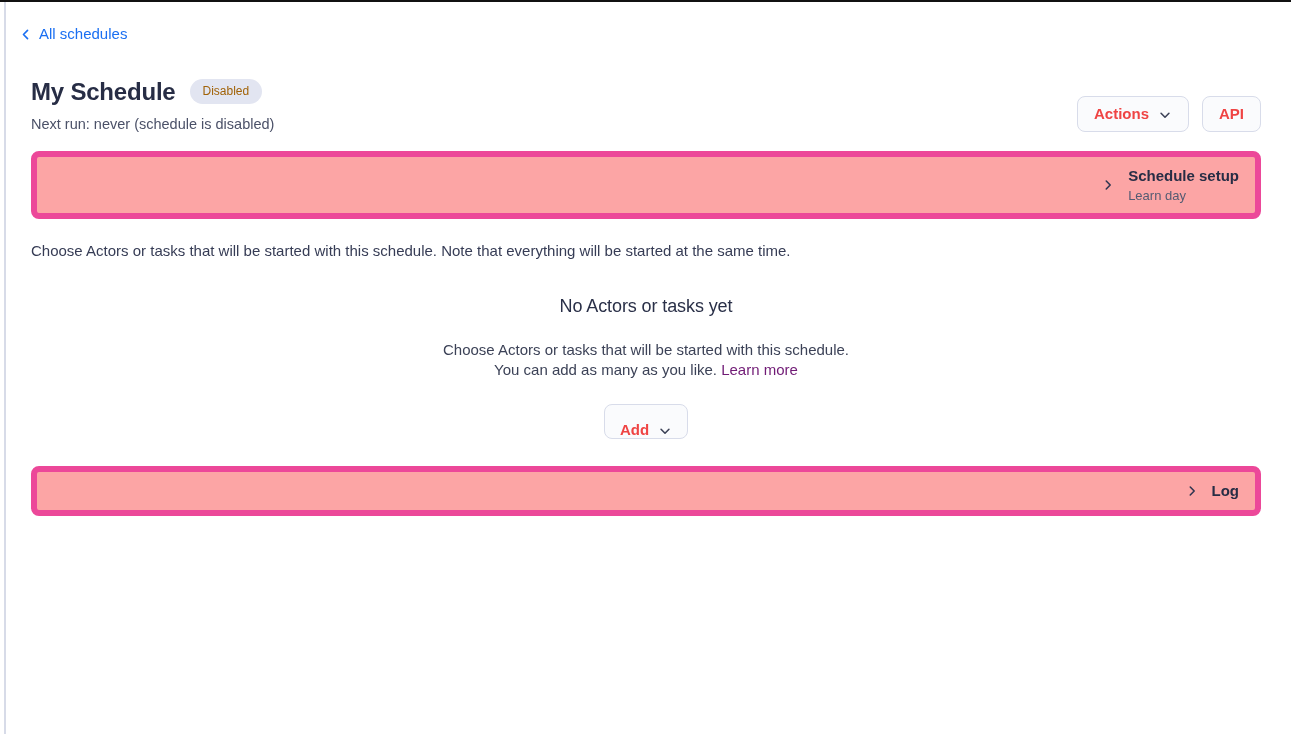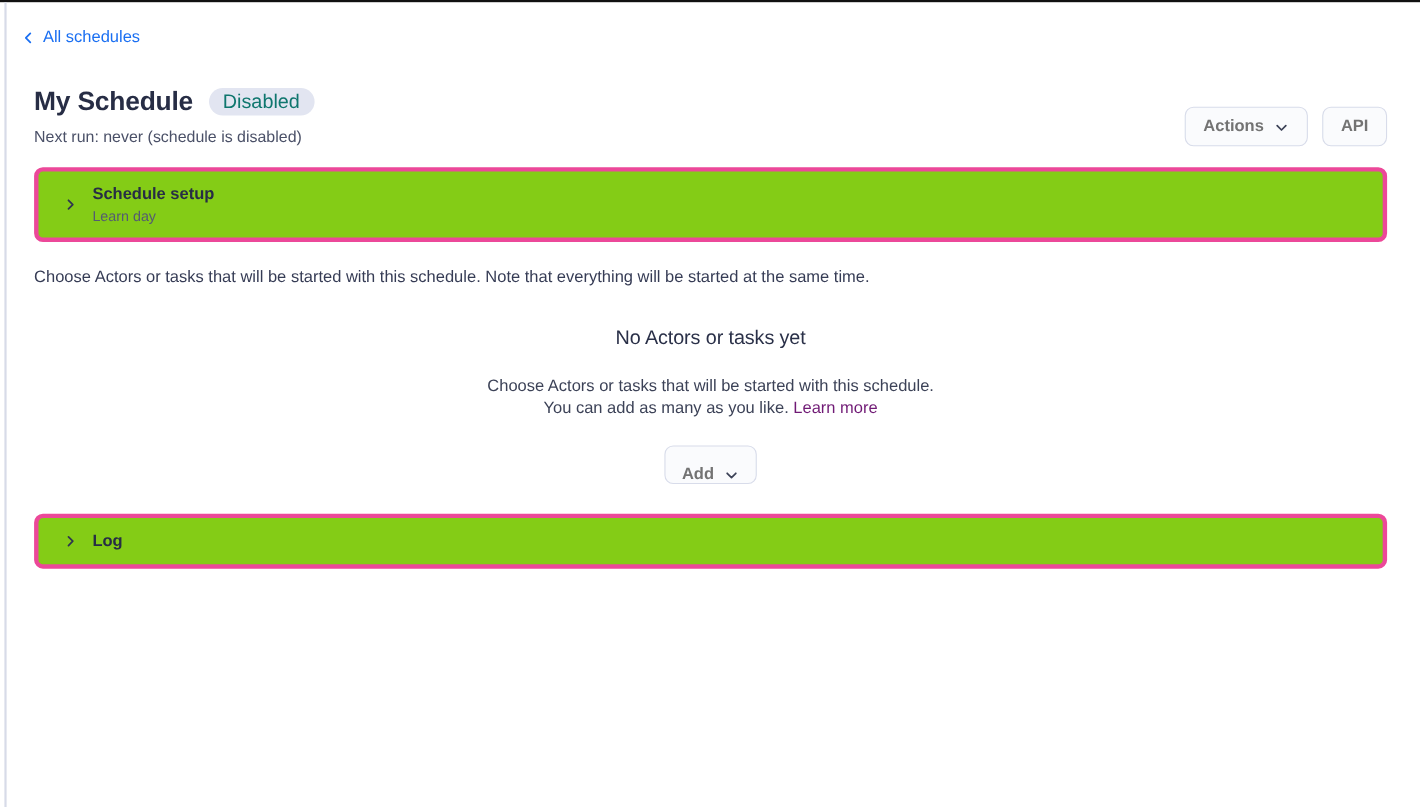--- a/index.html
+++ b/index.html
@@ -37,51 +37,52 @@
     display: flex; justify-content: space-between; align-items: flex-end;
     margin-top: 33px;
   }
   .title-row { display: flex; align-items: center; gap: 14px; }
   h1.page-title {
     font-size: 24px; font-weight: 700; color: #272d45;
     letter-spacing: -0.2px;
   }
   .badge {
     display: inline-block;
-    background: #e2e5f1; color: #0f766e;
-    font-size: 18px; font-weight: 400;
+    background: #e2e5f1; color: #a16207;
+    font-size: 12px; font-weight: 400;
     padding: 4px 13px; border-radius: 999px;
     line-height: 17px;
   }
   .next-run {
     margin-top: 10px;
     font-size: 14.5px; color: #4b5168;
   }
   .header-actions { display: flex; gap: 13px; margin-top: 1px; }
   .btn {
     display: inline-flex; align-items: center; justify-content: center; gap: 9px;
     background: #fafbfd;
     border: 1px solid #d8dcea;
     border-radius: 8px;
     height: 36px;
     padding: 0 16px;
     font-family: "Liberation Sans", sans-serif;
-    font-size: 15px; font-weight: 600; color: #737373;
+    font-size: 15px; font-weight: 600; color: #ef4444;
     cursor: pointer;
   }
   .btn .chev { display: inline-flex; margin-top: 2px; color: #3c4257; }
   
   .panel {
     display: flex; align-items: center;
-    background: #84cc16;
-    border: 4px solid #ec4899;
+    background: #fca5a5;
+    border: 6px solid #ec4899;
     border-radius: 8px;
     margin-top: 19px;
     padding: 0 16px;
     cursor: pointer;
+    justify-content: flex-end;
   }
   .panel .chev-right {
     display: inline-flex; color: #2f3550;
     margin: 0 13px 0 6px;
   }
   .panel-setup { height: 68px; }
   .panel-log { height: 50px; margin-top: 27px; }
   .panel-title { font-size: 15px; font-weight: 700; color: #272d45; line-height: 19px; }
   .panel-subtitle { font-size: 13px; color: #545b72; line-height: 17px; margin-top: 2px; }
   

